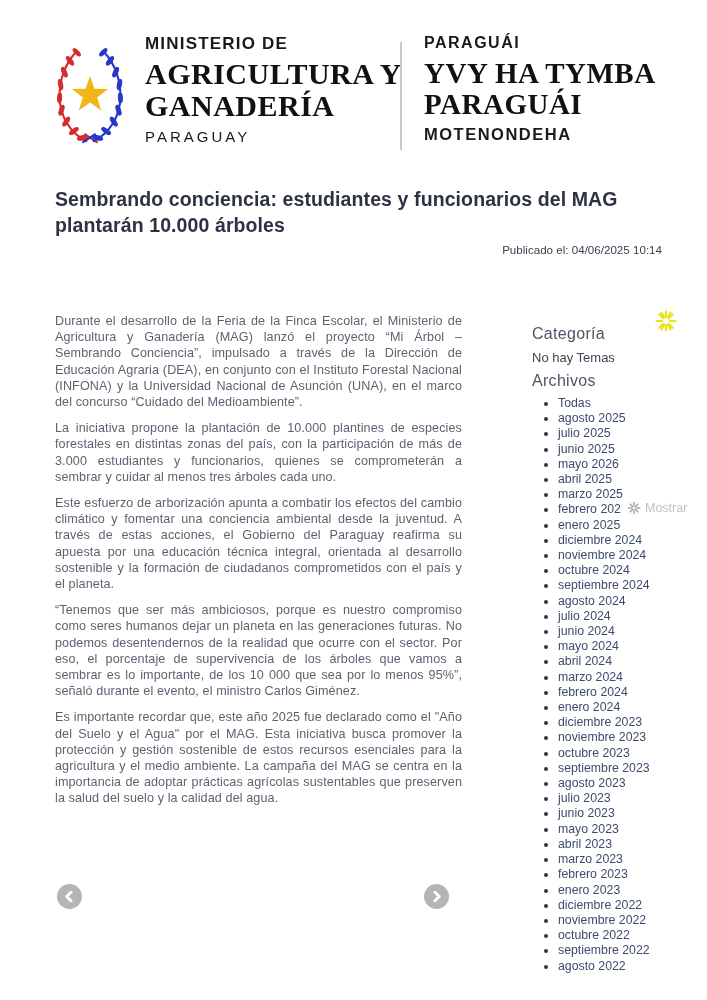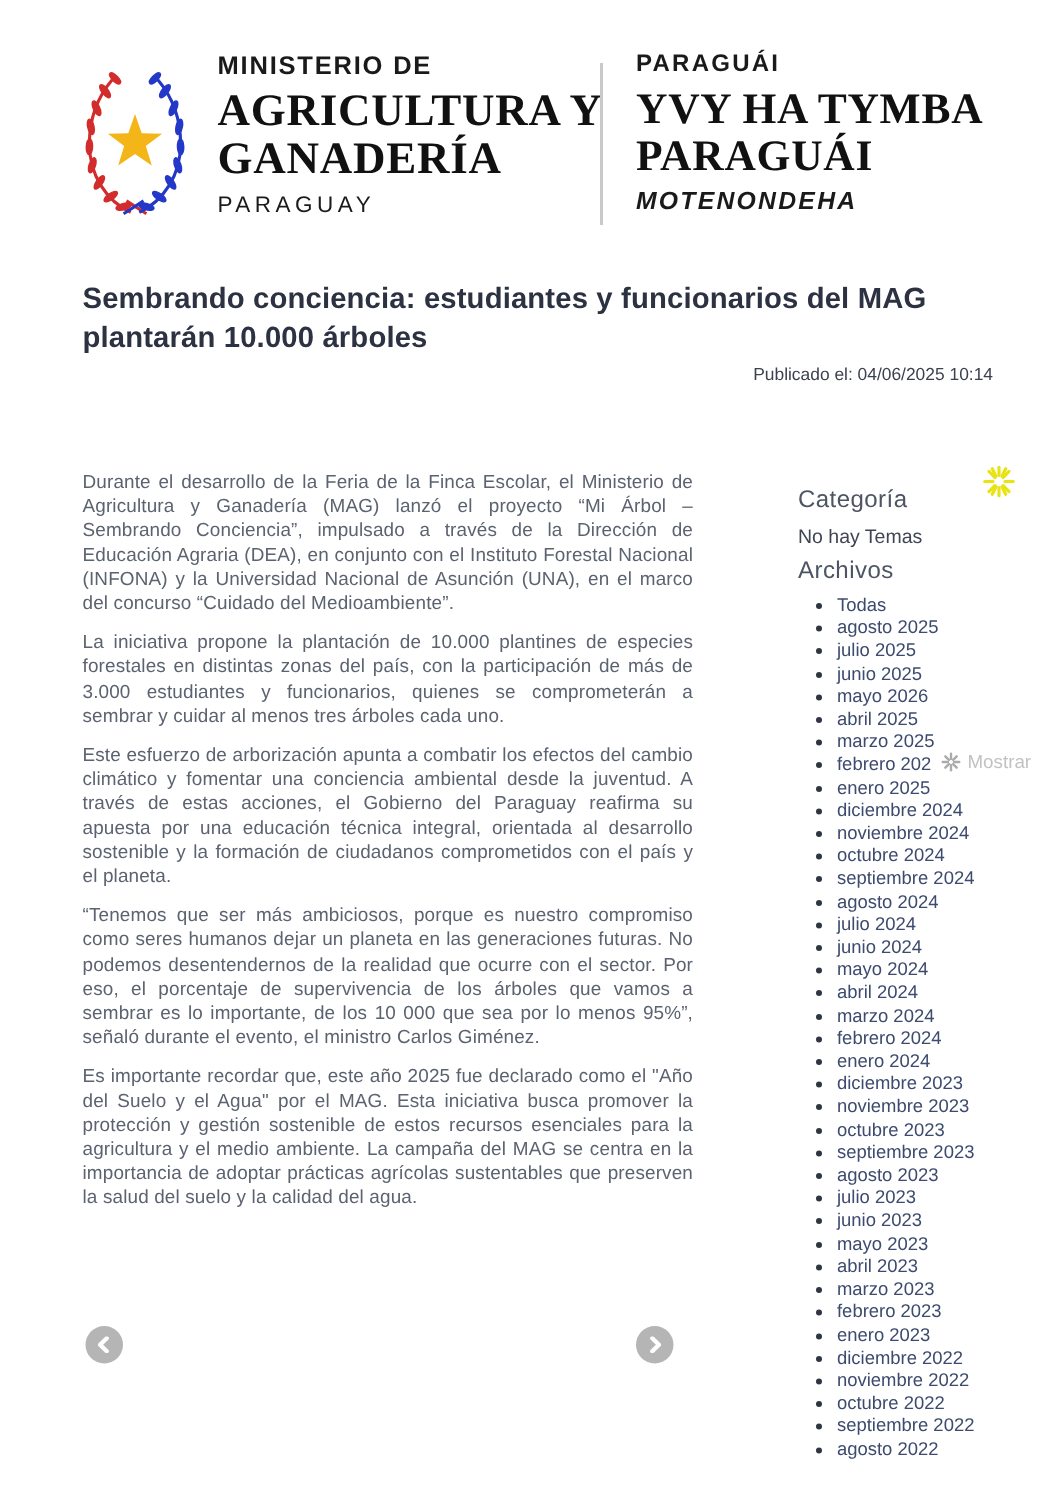--- a/index.html
+++ b/index.html
@@ -14,21 +14,21 @@
   .ministry-text { position:absolute; left:145px; top:34px; color:#141414; }
   .m-line1 { font-size:17px; font-weight:700; letter-spacing:1.2px; color:#1a1a1a; }
   .m-line2, .m-line3 { font-family:"Liberation Serif", serif; font-size:30px; font-weight:700; line-height:32px; letter-spacing:0.5px; color:#111; }
   .m-line2 { margin-top:4px; }
   .m-line4 { font-size:15px; font-weight:400; letter-spacing:3px; margin-top:6px; color:#1a1a1a; }
   .header-divider { position:absolute; left:400px; top:42px; width:2px; height:108px; background:#c9c9c9; }
   .guarani-text { position:absolute; left:424px; top:34px; color:#141414; }
   .g-line1 { font-size:16px; font-weight:700; letter-spacing:1.5px; color:#1a1a1a; }
   .g-line2, .g-line3 { font-family:"Liberation Serif", serif; font-size:29px; font-weight:700; line-height:31px; letter-spacing:0.5px; color:#111; }
   .g-line2 { margin-top:6px; }
-  .g-line4 { font-size:16.5px; font-weight:700; letter-spacing:1.5px; margin-top:5px; color:#1a1a1a;font-style:italic; }
+  .g-line4 { font-size:16.5px; font-weight:700; letter-spacing:1.5px; margin-top:5px; color:#1a1a1a; }
 
   
   .article-title {
     position:absolute; left:55px; top:186px; width:592px;
     font-size:19.5px; font-weight:700; line-height:1.35; color:#2d3243; letter-spacing:0.1px;
   }
   .breadcrumb { position:absolute; left:55px; top:242px; width:432px; font-size:11.6px; line-height:1.5; color:#474d5c; }
   .breadcrumb a { color:#474d5c; text-decoration:underline; cursor:pointer; }
   .breadcrumb .sep { color:#474d5c; padding:0 3px; text-decoration:none; }
   .breadcrumb .current { color:#2f4170; }

